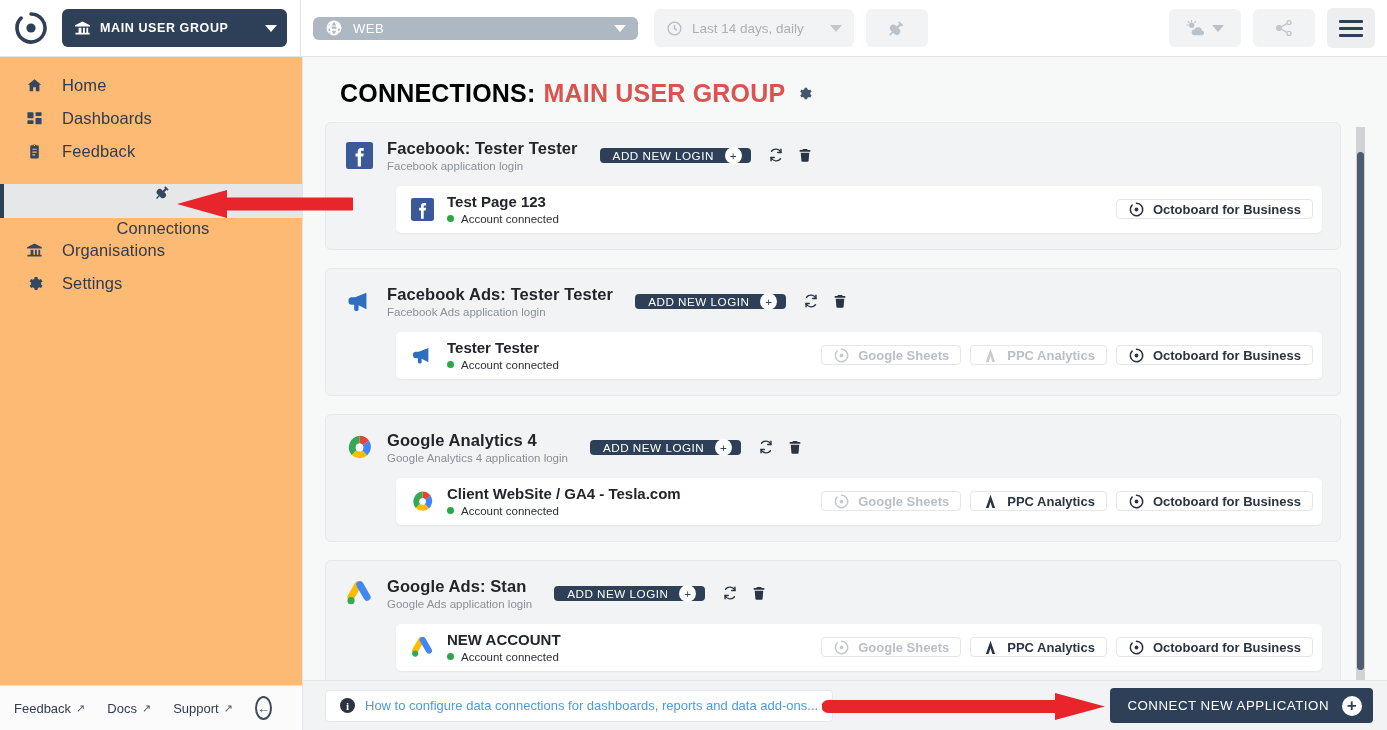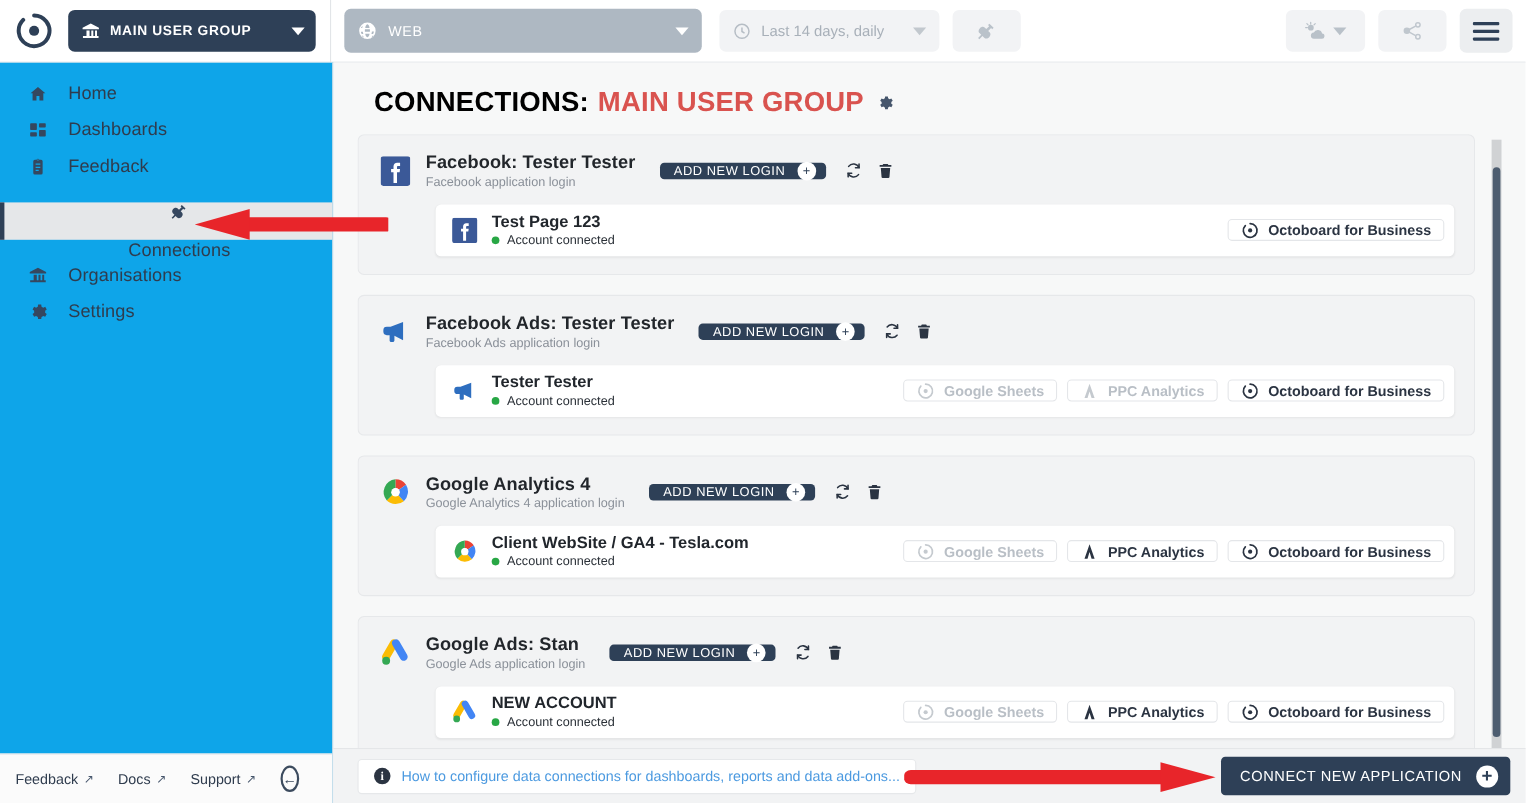--- a/index.html
+++ b/index.html
@@ -30,21 +30,21 @@
     font-size: 12.5px; font-weight: 700; letter-spacing: .6px;
     flex: 1; white-space: nowrap;
   }
   .caret-d {
     width: 0; height: 0; border-left: 6px solid transparent;
     border-right: 6px solid transparent; border-top: 7px solid currentColor;
   }
   .topdivider { width: 1px; height: 57px; background: #e2e5e8; margin-left: 13px; }
 
   .web-select {
-    margin-left: 12px; height: 40px; width: 325px;
+    margin-left: 12px; height: 23px; width: 325px;
     background: #aeb8c2; border-radius: 6px;
     display: flex; align-items: center; padding: 0 12px; gap: 10px;
     color: #fff; cursor: pointer;
   }
   .web-select .wtext { flex:1; font-size: 13px; letter-spacing:.5px; font-weight:400; }
 
   .date-select {
     margin-left: 16px; height: 38px; width: 200px;
     background: #f2f3f5; border-radius: 6px;
     display:flex; align-items:center; padding: 0 12px; gap: 9px;
@@ -67,21 +67,21 @@
     align-items:center; justify-content:center; flex-direction:column; gap:4px;
     cursor:pointer;
   }
   .burger-btn i { display:block; width:24px; height:3px; background:#2e4057; border-radius:1px; }
 
   
   .body-row { flex: 1; display: flex; min-height: 0; }
 
   
   .sidebar {
-    width: 303px; min-width: 303px; background: #0ea5e9;
+    width: 303px; min-width: 303px; background: #fdba74;
     border-right: 1px solid #e2e5e8;
     display: flex; flex-direction: column; position: relative;
   }
   .nav { padding-top: 12px; flex: 1; }
   .nav-item {
     height: 33px; display: flex; align-items: center;
     padding-left: 24px; gap: 18px; color: #2e4057;
     cursor: pointer; position: relative; margin-bottom: 0;
   }
   .nav-item + .nav-item { margin-top: 0px; }

